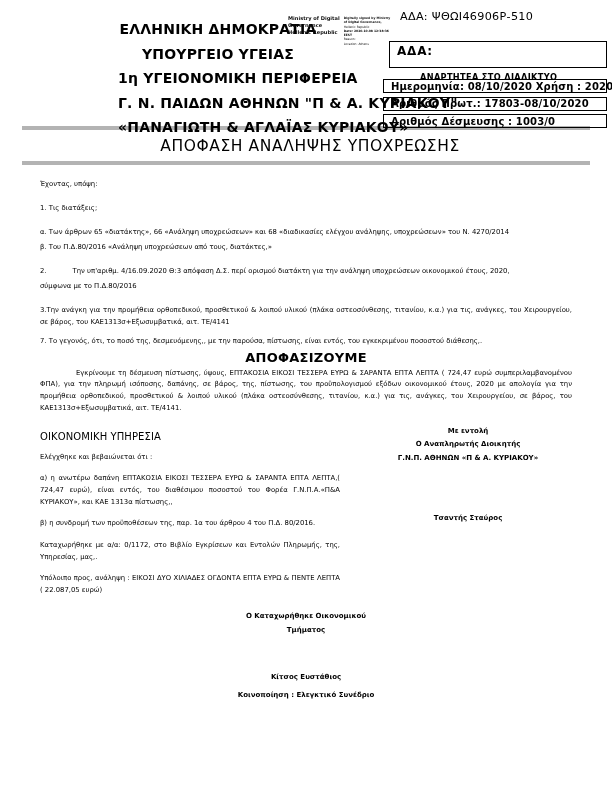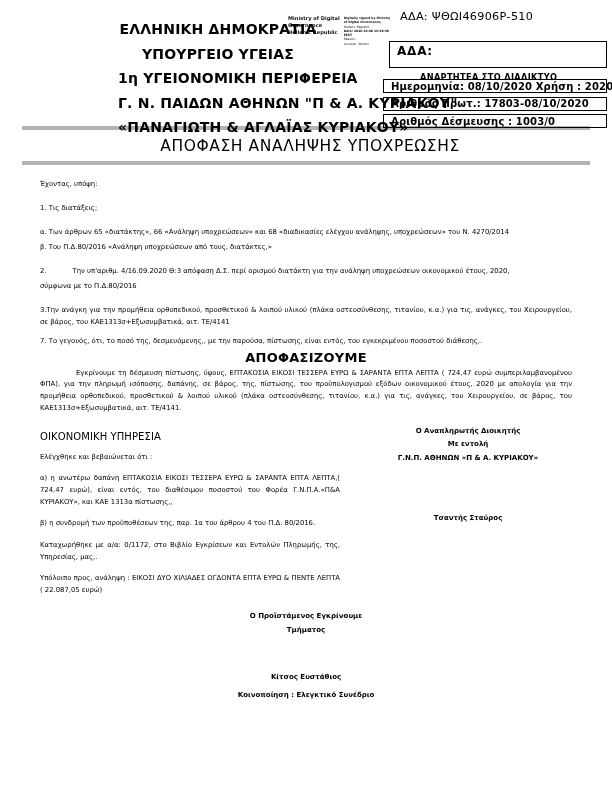--- a/index.html
+++ b/index.html
@@ -273,39 +273,39 @@
 
     <div class="decide-head">ΑΠΟΦΑΣΙΖΟΥΜΕ</div>
     <p class="decide-body">
       <span class="lead"></span><span>Εγκρίνουμε τη δέσμευση πίστωσης, ύψους, ΕΠΤΑΚΟΣΙΑ ΕΙΚΟΣΙ ΤΕΣΣΕΡΑ ΕΥΡΩ &amp; ΣΑΡΑΝΤΑ ΕΠΤΑ ΛΕΠΤΑ ( 724,47 ευρώ συμπεριλαμβανομένου ΦΠΑ), για την πληρωμή ισόποσης, δαπάνης, σε βάρος, της, πίστωσης, του προϋπολογισμού εξόδων οικονομικού έτους, 2020 με απολογία για την προμήθεια ορθοπεδικού, προσθετικού &amp; λοιπού υλικού (πλάκα οστεοσύνθεσης, τιτανίου, κ.α.) για τις, ανάγκες, του Χειρουργείου, σε βάρος, του ΚΑΕ1313σ+Εξωσυμβατικά, αιτ. ΤΕ/4141.</span>
     </p>
   </div>
 
   <div class="lower">
 
     <div class="sign-right">
+      <div>Με εντολή</div>
       <div>Ο Αναπληρωτής Διοικητής</div>
-      <div>Με εντολή</div>
       <div>Γ.Ν.Π. ΑΘΗΝΩΝ «Π &amp; Α. ΚΥΡΙΑΚΟΥ»</div>
       <div class="gap"></div>
       <div>Τσαντής Σταύρος</div>
     </div>
 
     <div class="fin-head">ΟΙΚΟΝΟΜΙΚΗ ΥΠΗΡΕΣΙΑ</div>
 
     <div class="fin-col">
       <p>Ελέγχθηκε και βεβαιώνεται ότι :</p>
       <p>α) η ανωτέρω δαπάνη ΕΠΤΑΚΟΣΙΑ ΕΙΚΟΣΙ ΤΕΣΣΕΡΑ ΕΥΡΩ &amp; ΣΑΡΑΝΤΑ ΕΠΤΑ ΛΕΠΤΑ,( 724,47 ευρώ), είναι εντός, του διαθέσιμου ποσοστού του Φορέα Γ.Ν.Π.Α.«Π&amp;Α ΚΥΡΙΑΚΟΥ», και ΚΑΕ 1313α πίστωσης,,</p>
       <p>β) η συνδρομή των προϋποθέσεων της, παρ. 1α του άρθρου 4 του Π.Δ. 80/2016.</p>
       <p>Καταχωρήθηκε με α/α: 0/1172, στο Βιβλίο Εγκρίσεων και Εντολών Πληρωμής, της, Υπηρεσίας, μας,.</p>
       <p>Υπόλοιπο προς, ανάληψη : ΕΙΚΟΣΙ ΔΥΟ ΧΙΛΙΑΔΕΣ ΟΓΔΟΝΤΑ ΕΠΤΑ ΕΥΡΩ &amp; ΠΕΝΤΕ ΛΕΠΤΑ ( 22.087,05 ευρώ)</p>
     </div>
 
     <div class="sign-bottom">
-      <div>Ο Προϊστάμενος Εγκρίνουμε</div>
+      <div>Ο Καταχωρήθηκε Οικονομικού</div>
       <div>Τμήματος</div>
       <div class="name-gap"></div>
       <div>Κίτσος Ευστάθιος</div>
       <div class="notify">Κοινοποίηση : Ελεγκτικό Συνέδριο</div>
     </div>
   </div>
 
 </div>
 
 </body></html>

